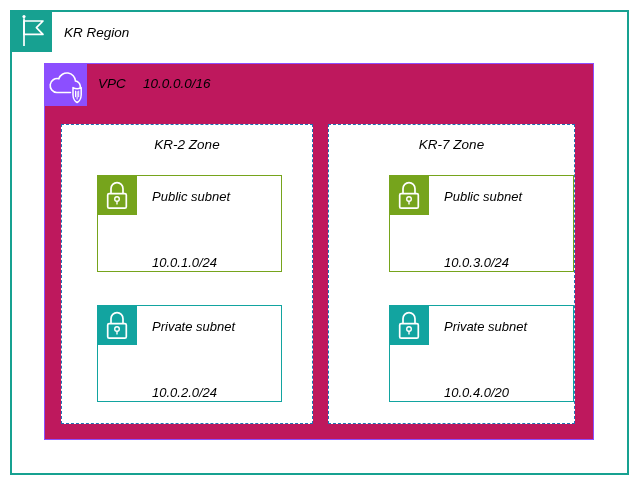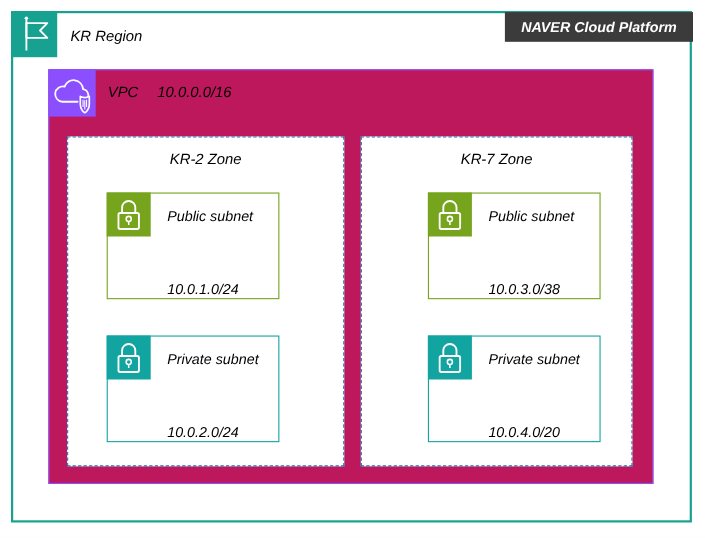--- a/index.html
+++ b/index.html
@@ -43,21 +43,21 @@
   }
   .zone-kr1{left:16px;width:252px;}
   .zone-kr2{left:283px;width:247px;}
   .zone-label{
     position:absolute;left:0;top:12px;width:100%;
     text-align:center;font-size:13.5px;
   }
 
   
   .subnet{
-    position:absolute;width:157px;height:97px;box-sizing:border-box;background:#fff;
+    position:absolute;width:185px;height:97px;box-sizing:border-box;background:#fff;
   }
   .zone-kr1 .subnet{left:35px;}
   .zone-kr2 .subnet{left:60px;}
   .subnet.row1{top:50px;}
   .subnet.row2{top:180px;}
   .subnet.public{border:1px solid #76A41C;}
   .subnet.private{border:1px solid #12A4A0;}
   .subnet-icon{left:-1px;top:-1px;width:40px;height:40px;}
   .subnet.public .subnet-icon{background:#76A41C;}
   .subnet.private .subnet-icon{background:#12A4A0;}
@@ -73,23 +73,20 @@
 
   <div class="abs corner-icon region-icon">
     <svg width="42" height="42" viewBox="0 0 42 42">
       <circle cx="14" cy="6.6" r="1.6" fill="#fff"></circle>
       <path d="M14 8.2V36" stroke="#fff" stroke-width="1.7" fill="none"></path>
       <path d="M14 11h19l-6.6 6.7L33 24.4H14z" fill="none" stroke="#fff" stroke-width="1.7" stroke-linejoin="round"></path>
     </svg>
   </div>
   <span class="abs region-label">KR Region</span>
 
-  <div class="abs platform-badge">
-    <span>NAVER Cloud Platform</span>
-  </div>
 
   <div class="abs vpc">
 
     <div class="abs corner-icon vpc-icon">
       <svg width="43" height="43" viewBox="0 0 43 43">
         <path d="M26.5 29.5H12.8a7 7 0 1 1 2-13.8 8.6 8.6 0 0 1 16.7 2.3 5.9 5.9 0 0 1 2.6 10.4" fill="none" stroke="#fff" stroke-width="1.6" stroke-linecap="round"></path>
         <path d="M29 24.6c2.5 1.4 5.7 1.4 8.2 0v7.1c0 4.8-3.1 7.3-4.1 7.8-1-.5-4.1-3-4.1-7.8z" fill="#8C4FFF" stroke="#fff" stroke-width="1.5" stroke-linejoin="round"></path>
         <path d="M31.5 27.7v6.5M33.1 28.2v8.3M34.7 27.7v6.5" stroke="#fff" stroke-width="1" fill="none"></path>
       </svg>
     </div>
@@ -132,21 +129,21 @@
       <div class="subnet public row1">
         <div class="abs corner-icon subnet-icon">
           <svg width="40" height="40" viewBox="0 0 40 40">
             <path d="M14 19v-5.3a6 6 0 0 1 12 0V19" fill="none" stroke="#fff" stroke-width="1.7"></path>
             <rect x="10.7" y="18.6" width="18.6" height="14.6" rx="1.5" fill="none" stroke="#fff" stroke-width="1.7"></rect>
             <circle cx="20" cy="24" r="2.3" fill="none" stroke="#fff" stroke-width="1.4"></circle>
             <path d="M20 26.3v3.2" stroke="#fff" stroke-width="1.4" fill="none"></path>
           </svg>
         </div>
         <div class="abs subnet-name">Public subnet</div>
-        <div class="abs subnet-cidr">10.0.3.0/38</div>
+        <div class="abs subnet-cidr">10.0.3.0/24</div>
       </div>
 
       <div class="subnet private row2">
         <div class="abs corner-icon subnet-icon">
           <svg width="40" height="40" viewBox="0 0 40 40">
             <path d="M14 19v-5.3a6 6 0 0 1 12 0V19" fill="none" stroke="#fff" stroke-width="1.7"></path>
             <rect x="10.7" y="18.6" width="18.6" height="14.6" rx="1.5" fill="none" stroke="#fff" stroke-width="1.7"></rect>
             <circle cx="20" cy="24" r="2.3" fill="none" stroke="#fff" stroke-width="1.4"></circle>
             <path d="M20 26.3v3.2" stroke="#fff" stroke-width="1.4" fill="none"></path>
           </svg>

